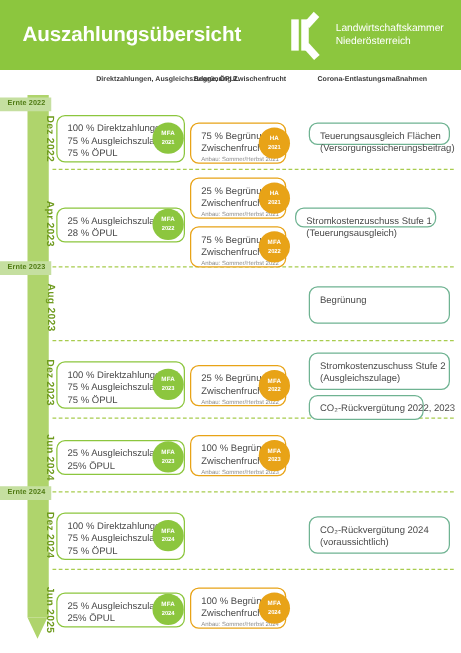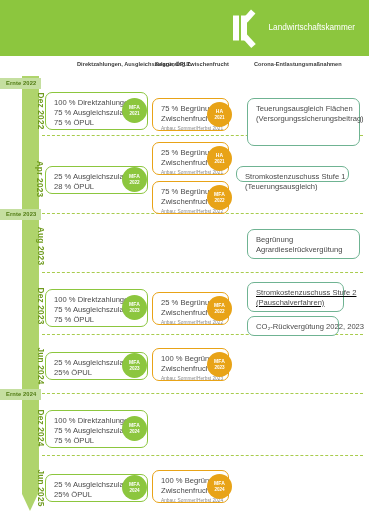--- a/index.html
+++ b/index.html
@@ -178,31 +178,33 @@
   .badge.orange { background: #E8A317; }
   .badge .b1 { font-size: 5px; font-weight: bold; letter-spacing: .1px; }
   .badge .b2 { font-size: 4.6px; font-weight: bold; margin-top: 1px; }
 </style>
 </head>
 <body>
 
 <div class="page">
 
   <div class="header">
+    <div class="header-title">Auszahlungsübersicht</div>
     <div class="logo">
       <div class="logo-mark">
         <div class="logo-i"></div>
         <div class="logo-k">
           <div class="kstem"></div>
           <div class="karm1"></div>
           <div class="karm2"></div>
         </div>
       </div>
       <div class="logo-text">
         <div>Landwirtschaftskammer</div>
+        <div>Niederösterreich</div>
       </div>
     </div>
   </div>
 
   <div class="col-headers">
     <div class="col-head c1">Direktzahlungen, Ausgleichszulage, ÖPUL</div>
     <div class="col-head c2">Begrünung Zwischenfrucht</div>
     <div class="col-head c3">Corona-Entlastungsmaßnahmen</div>
   </div>
 
@@ -243,21 +245,21 @@
     <div class="card orange" style="left:152px; top:22px; width:77px; height:33px;">
       <div class="card-line">75 % Begrünung</div>
       <div class="card-line">Zwischenfrucht</div>
       <div class="card-sub">Anbau: Sommer/Herbst 2021</div>
     </div>
     <div class="badge orange" style="left:207px; top:26px;">
       <div class="b1">HA</div>
       <div class="b2">2021</div>
     </div>
 
-    <div class="card teal" style="left:247px; top:22px; width:113px; height:48px;">
+    <div class="card teal" style="left:247px; top:22px; width:113px; height:18px;">
       <div class="card-line">Teuerungsausgleich Flächen</div>
       <div class="card-line">(Versorgungssicherungsbeitrag)</div>
     </div>
 
     <div class="card green" style="left:45px; top:90px; width:103px; height:28px;">
       <div class="card-line">25 % Ausgleichszulage</div>
       <div class="card-line">28 % ÖPUL</div>
     </div>
     <div class="badge green" style="left:122px; top:91px;">
       <div class="b1">MFA</div>
@@ -284,21 +286,20 @@
       <div class="b2">2022</div>
     </div>
 
     <div class="card teal" style="left:236px; top:90px; width:113px; height:16px;">
       <div class="card-line">Stromkostenzuschuss Stufe 1</div>
       <div class="card-line">(Teuerungsausgleich)</div>
     </div>
 
     <div class="card teal" style="left:247px; top:153px; width:113px; height:30px;">
       <div class="card-line">Begrünung</div>
-      <div class="card-line">Agrardieselrückvergütung</div>
     </div>
 
     <div class="card green" style="left:45px; top:213px; width:103px; height:38px;">
       <div class="card-line">100 % Direktzahlungen</div>
       <div class="card-line">75 % Ausgleichszulage</div>
       <div class="card-line">75 % ÖPUL</div>
     </div>
     <div class="badge green" style="left:122px; top:219px;">
       <div class="b1">MFA</div>
       <div class="b2">2023</div>
@@ -307,23 +308,23 @@
     <div class="card orange" style="left:152px; top:216px; width:77px; height:33px;">
       <div class="card-line">25 % Begrünung</div>
       <div class="card-line">Zwischenfrucht</div>
       <div class="card-sub">Anbau: Sommer/Herbst 2022</div>
     </div>
     <div class="badge orange" style="left:207px; top:220px;">
       <div class="b1">MFA</div>
       <div class="b2">2022</div>
     </div>
 
-    <div class="card teal" style="left:247px; top:206px; width:97px; height:30px;text-decoration:underline;">
+    <div class="card teal" style="left:247px; top:206px; width:113px; height:30px;">
       <div class="card-line">Stromkostenzuschuss Stufe 2</div>
-      <div class="card-line">(Pauschalverfahren)</div>
+      <div class="card-line">(Ausgleichszulage)</div>
     </div>
     <div class="card teal" style="left:247px; top:240px; width:92px; height:20px;">
       <div class="card-line">CO₂-Rückvergütung 2022, 2023</div>
     </div>
 
     <div class="card green" style="left:45px; top:276px; width:103px; height:28px;">
       <div class="card-line">25 % Ausgleichszulage</div>
       <div class="card-line">25% ÖPUL</div>
     </div>
     <div class="badge green" style="left:122px; top:277px;">
@@ -344,20 +345,24 @@
     <div class="card green" style="left:45px; top:334px; width:103px; height:38px;">
       <div class="card-line">100 % Direktzahlungen</div>
       <div class="card-line">75 % Ausgleichszulage</div>
       <div class="card-line">75 % ÖPUL</div>
     </div>
     <div class="badge green" style="left:122px; top:340px;">
       <div class="b1">MFA</div>
       <div class="b2">2024</div>
     </div>
 
+    <div class="card teal" style="left:247px; top:337px; width:113px; height:30px;">
+      <div class="card-line">CO₂-Rückvergütung 2024</div>
+      <div class="card-line">(voraussichtlich)</div>
+    </div>
 
     <div class="card green" style="left:45px; top:398px; width:103px; height:28px;">
       <div class="card-line">25 % Ausgleichszulage</div>
       <div class="card-line">25% ÖPUL</div>
     </div>
     <div class="badge green" style="left:122px; top:399px;">
       <div class="b1">MFA</div>
       <div class="b2">2024</div>
     </div>
 

